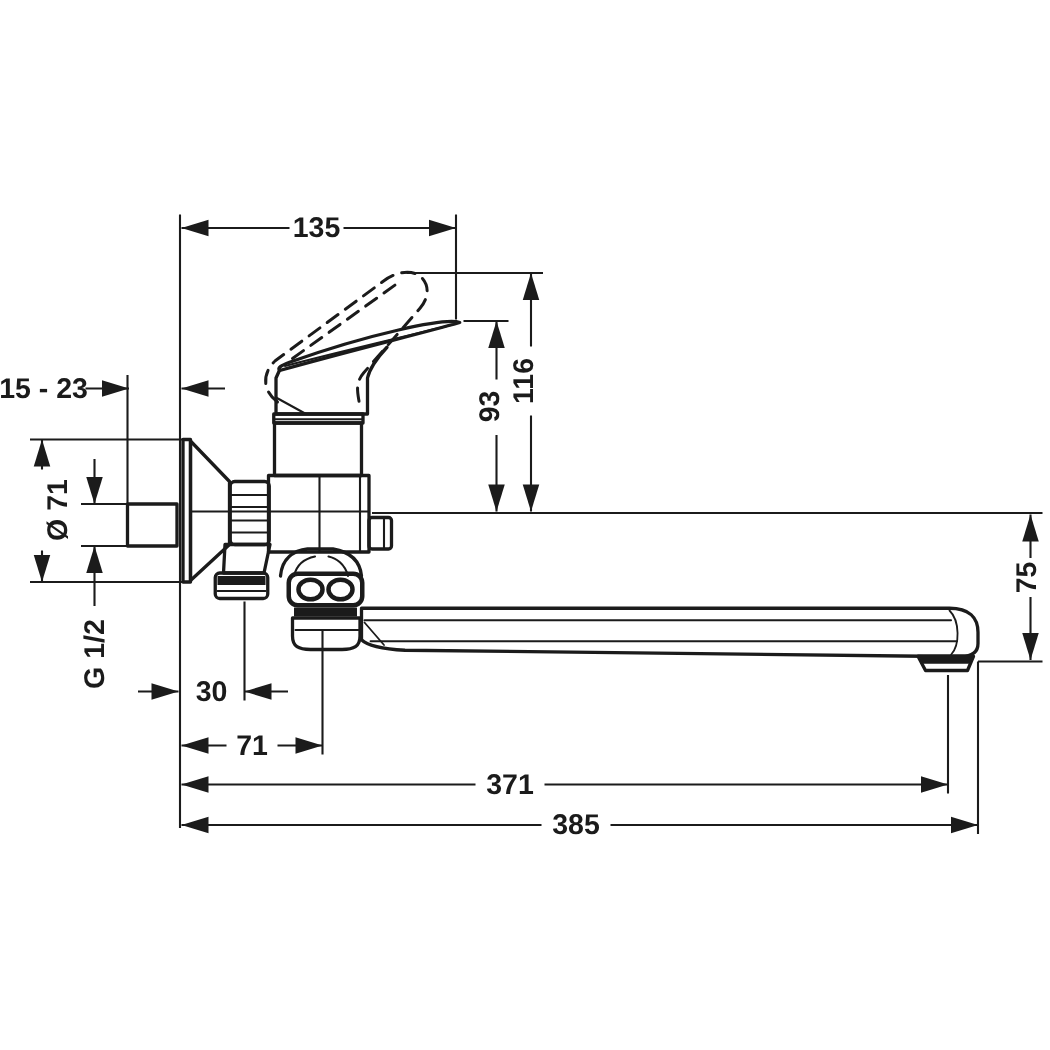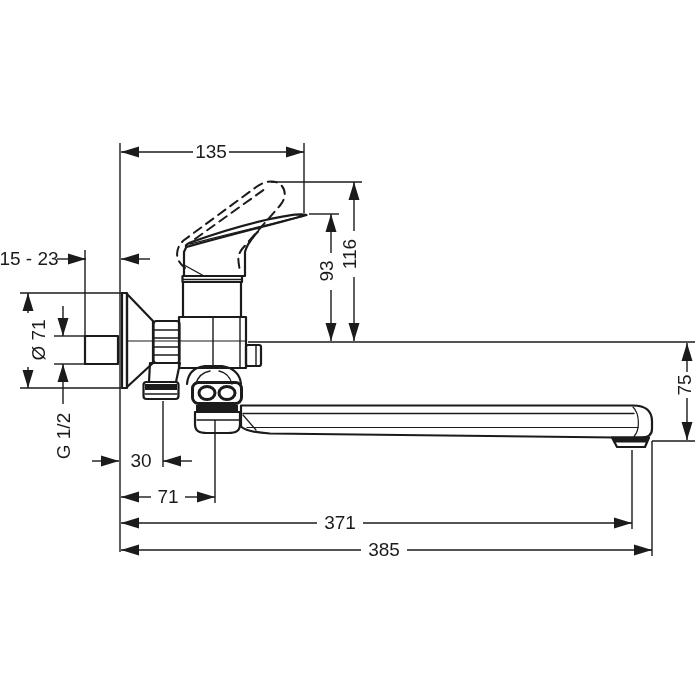--- a/index.html
+++ b/index.html
@@ -1,16 +1,16 @@
 <!DOCTYPE html>
 <html><head>
 <meta charset="utf-8">
 <style>
   html,body{margin:0;padding:0;background:#ffffff;}
-  .page{width:700px;height:637px;background:#ffffff;position:relative;overflow:hidden;}
+  .page{width:700px;height:637px;background:#ffffff;position:relative;overflow:hidden;font-weight:bold;}
   svg{display:block;}
   text{font-family:"Liberation Sans","DejaVu Sans",sans-serif;font-size:19px;fill:#1b1b1b;}
 </style>
 </head>
 <body>
 
 <div class="page">
 <svg width="700" height="700" viewBox="0 0 700 700">
 
   <g stroke="#1b1b1b" fill="none" stroke-width="2.2" stroke-linejoin="round" stroke-linecap="round">

